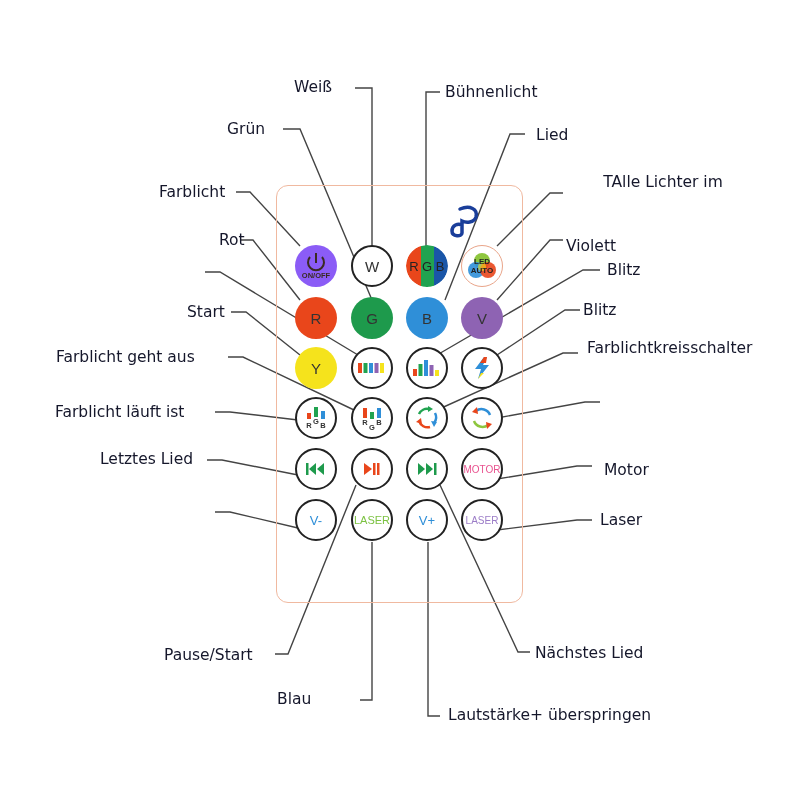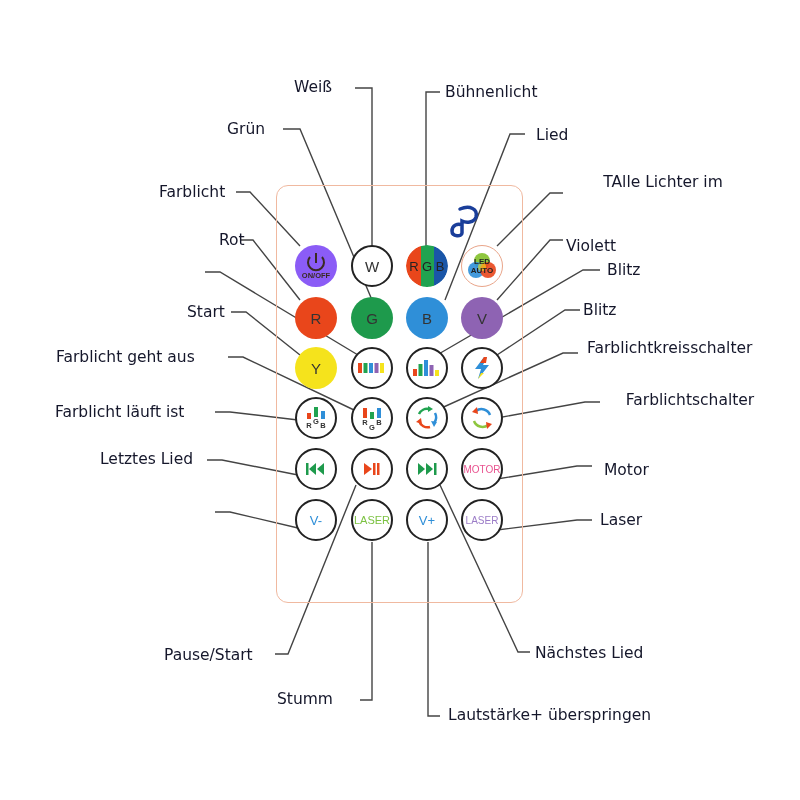--- a/index.html
+++ b/index.html
@@ -227,23 +227,22 @@
   </div>
   <div class="lbl" style="left:219px;top:231px">Rot</div>
   <div class="lbl" style="left:566px;top:237px">Violett</div>
   <div class="lbl" style="left:607px;top:261px">Blitz</div>
   <div class="lbl" style="left:187px;top:303px">Start</div>
   <div class="lbl" style="left:583px;top:301px">Blitz</div>
   <div class="lbl" style="left:56px;top:348px">Farblicht geht aus</div>
   <div class="lbl" style="left:587px;top:339px">Farblichtkreisschalter</div>
   <div class="lbl" style="left:55px;top:403px">Farblicht läuft ist</div>
   <div class="lbl center" style="left:600px;top:391px;width:180px">
-    <div>Farblichtschalter</div>
   </div>
   <div class="lbl" style="left:100px;top:450px">Letztes Lied</div>
   <div class="lbl" style="left:604px;top:461px">Motor</div>
   <div class="lbl" style="left:600px;top:511px">Laser</div>
   <div class="lbl" style="left:164px;top:646px">Pause/Start</div>
   <div class="lbl" style="left:535px;top:644px">Nächstes Lied</div>
-  <div class="lbl" style="left:277px;top:690px">Stumm</div>
+  <div class="lbl" style="left:277px;top:690px">Blau</div>
   <div class="lbl" style="left:448px;top:706px">Lautstärke+ überspringen</div>
 
 </div>
 
 </body></html>

